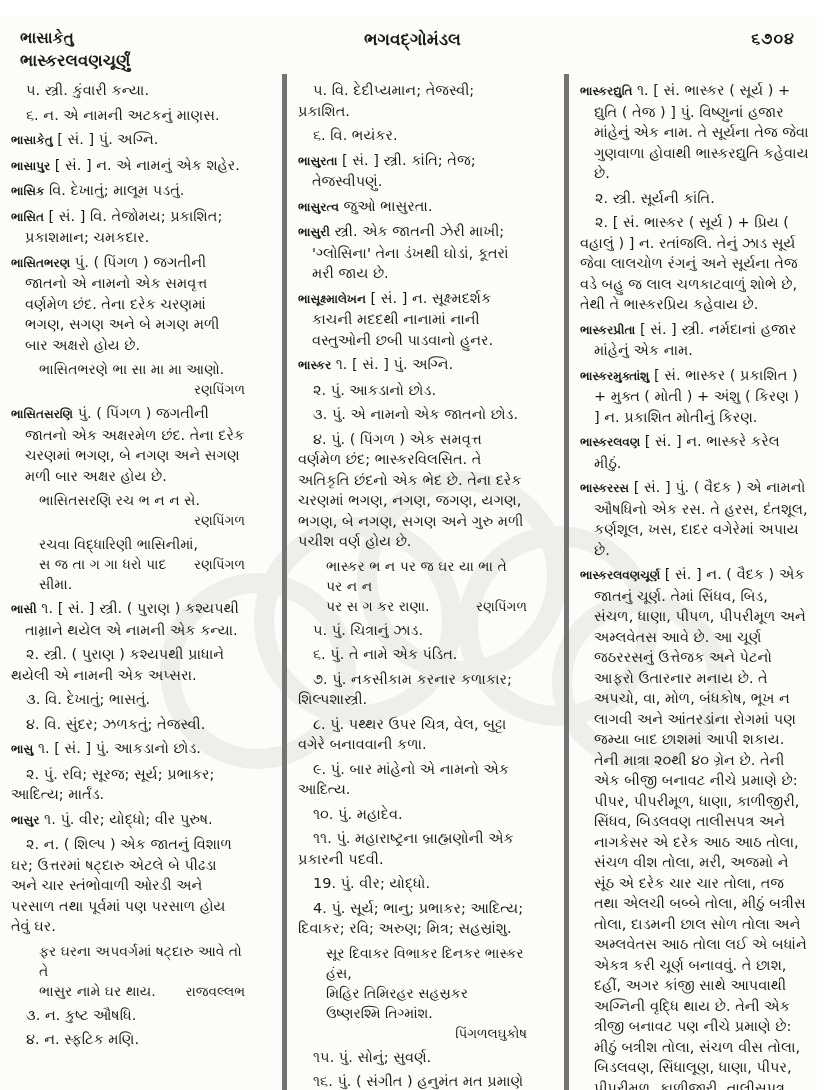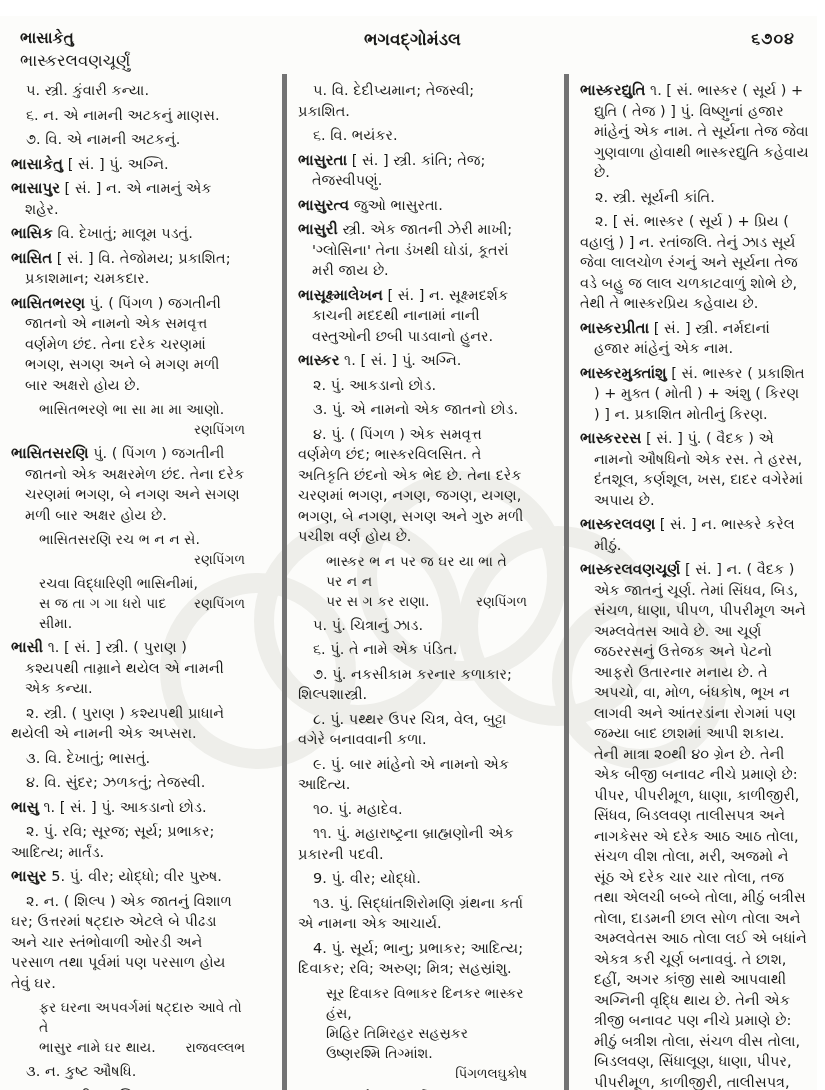--- a/index.html
+++ b/index.html
@@ -10,38 +10,38 @@
     color:#1a1a18;
     font-family:"DejaVu Sans","Liberation Sans",sans-serif;
     overflow:hidden;
     margin-top:16px;
   }
   
   .watermark{position:absolute;left:0;top:0;z-index:0;pointer-events:none;}
   
   .header{position:absolute;left:0;top:0;width:100%;height:58px;z-index:2;}
   .guide-first{position:absolute;left:20px;top:13px;font-weight:bold;font-size:15.5px;}
-  .guide-last{position:absolute;left:20px;top:35px;font-weight:normal;font-size:16.5px;}
+  .guide-last{position:absolute;left:20px;top:35px;font-weight:bold;font-size:16.5px;}
   .page-title{position:absolute;left:8px;right:0;top:13px;text-align:center;font-weight:bold;font-size:17px;}
   .page-number{position:absolute;right:22px;top:13px;font-weight:bold;font-size:16px;letter-spacing:1px;}
   
   .cols{
     position:absolute;left:0;top:58px;right:0;bottom:2px;
     display:grid;grid-template-columns:1fr 1fr 1fr;z-index:1;gap:29px;
   }
   .col{
     padding:6px 8px 0 11px;
     overflow:hidden;
     font-size:14.5px;line-height:20.5px;
   }
   .col+.col{border-left:5px solid #737373;}
   .col p{margin:0 0 4px 0;}
   p.sense{text-indent:15px;}
   p.entry{padding-left:14px;text-indent:-14px;}
-  .hw{font-weight:bold;font-size:15px;}
+  .hw{font-weight:bold;font-size:12px;}
   .verse{margin:0 0 4px 0;padding-left:28px;font-size:14px;line-height:20px;}
   .verse .vline{display:block;}
   .verse .withcite{display:flex;justify-content:space-between;gap:6px;}
   .verse .cite{text-align:left;font-size:13.5px;white-space:nowrap;}
   .verse .cite-line{text-align:right;}
 </style>
 </head>
 <body>
 
 <div class="page">
@@ -60,21 +60,20 @@
     <span class="guide-first">ભાસાકેતુ</span>
     <span class="guide-last">ભાસ્કરલવણચૂર્ણું</span>
     <span class="page-title">ભગવદ્ગોમંડલ</span>
     <span class="page-number">૬૭૦૪</span>
   </div>
 
   <div class="cols">
     <div class="col">
         <p class="sense">૫. સ્ત્રી. કુંવારી કન્યા.</p>
         <p class="sense">૬. ન. એ નામની અટકનું માણસ.</p>
-        <p class="sense">૭. વિ. એ નામની અટકનું.</p>
         <p class="entry"><span class="hw">ભાસાકેતુ</span> <span>[ સં. ] પું. અગ્નિ.</span></p>
         <p class="entry"><span class="hw">ભાસાપુર</span> <span>[ સં. ] ન. એ નામનું એક શહેર.</span></p>
         <p class="entry"><span class="hw">ભાસિક</span> <span>વિ. દેખાતું; માલૂમ પડતું.</span></p>
         <p class="entry"><span class="hw">ભાસિત</span> <span>[ સં. ] વિ. તેજોમય; પ્રકાશિત; પ્રકાશમાન; ચમકદાર.</span></p>
         <p class="entry"><span class="hw">ભાસિતભરણ</span> <span>પું. ( પિંગળ ) જગતીની જાતનો એ નામનો એક સમવૃત્ત વર્ણમેળ છંદ. તેના દરેક ચરણમાં ભગણ, સગણ અને બે મગણ મળી બાર અક્ષરો હોય છે.</span></p>
         <div class="verse">
           <div class="vline"><span>ભાસિતભરણે ભા સા મા મા આણો.</span></div>
           <div class="cite-line"><span class="cite">રણપિંગળ</span></div>
         </div>
         <p class="entry"><span class="hw">ભાસિતસરણિ</span> <span>પું. ( પિંગળ ) જગતીની જાતનો એક અક્ષરમેળ છંદ. તેના દરેક ચરણમાં ભગણ, બે નગણ અને સગણ મળી બાર અક્ષર હોય છે.</span></p>
@@ -88,21 +87,21 @@
             <span>સ જ તા ગ ગા ધરો પાદ સીમા.</span>
             <span class="cite">રણપિંગળ</span>
           </div>
         </div>
         <p class="entry"><span class="hw">ભાસી</span> <span>૧. [ સં. ] સ્ત્રી. ( પુરાણ ) કશ્યપથી તામ્રાને થયેલ એ નામની એક કન્યા.</span></p>
         <p class="sense">૨. સ્ત્રી. ( પુરાણ ) કશ્યપથી પ્રાધાને થયેલી એ નામની એક અપ્સરા.</p>
         <p class="sense">૩. વિ. દેખાતું; ભાસતું.</p>
         <p class="sense">૪. વિ. સુંદર; ઝળકતું; તેજસ્વી.</p>
         <p class="entry"><span class="hw">ભાસુ</span> <span>૧. [ સં. ] પું. આકડાનો છોડ.</span></p>
         <p class="sense">૨. પું. રવિ; સૂરજ; સૂર્ય; પ્રભાકર; આદિત્ય; માર્તંડ.</p>
-        <p class="entry"><span class="hw">ભાસુર</span> <span>5. પું. વીર; યોદ્ધો; વીર પુરુષ.</span></p>
+        <p class="entry"><span class="hw">ભાસુર</span> <span>૧. પું. વીર; યોદ્ધો; વીર પુરુષ.</span></p>
         <p class="sense">૨. ન. ( શિલ્પ ) એક જાતનું વિશાળ ઘર; ઉત્તરમાં ષટ્દારુ એટલે બે પીઢડા અને ચાર સ્તંભોવાળી ઓરડી અને પરસાળ તથા પૂર્વમાં પણ પરસાળ હોય તેવું ઘર.</p>
         <div class="verse">
           <div class="vline"><span>ફર ઘરના અપવર્ગમાં ષટ્દારુ આવે તો તે</span></div>
           <div class="vline withcite">
             <span>ભાસુર નામે ઘર થાય.</span>
             <span class="cite">રાજવલ્લભ</span>
           </div>
         </div>
         <p class="sense">૩. ન. કુષ્ટ ઔષધિ.</p>
         <p class="sense">૪. ન. સ્ફટિક મણિ.</p>
@@ -125,36 +124,35 @@
             <span class="cite">રણપિંગળ</span>
           </div>
         </div>
         <p class="sense">૫. પું. ચિત્રાનું ઝાડ.</p>
         <p class="sense">૬. પું. તે નામે એક પંડિત.</p>
         <p class="sense">૭. પું. નકસીકામ કરનાર કળાકાર; શિલ્પશાસ્ત્રી.</p>
         <p class="sense">૮. પું. પથ્થર ઉપર ચિત્ર, વેલ, બુટ્ટા વગેરે બનાવવાની કળા.</p>
         <p class="sense">૯. પું. બાર માંહેનો એ નામનો એક આદિત્ય.</p>
         <p class="sense">૧૦. પું. મહાદેવ.</p>
         <p class="sense">૧૧. પું. મહારાષ્ટ્રના બ્રાહ્મણોની એક પ્રકારની પદવી.</p>
-        <p class="sense">9. પું. વીર; યોદ્ધો.</p>
-        <p class="sense">૧૩. પું. સિદ્ધાંતશિરોમણિ ગ્રંથના કર્તા એ નામના એક આચાર્ય.</p>
+        <p class="sense">19. પું. વીર; યોદ્ધો.</p>
         <p class="sense">4. પું. સૂર્ય; ભાનુ; પ્રભાકર; આદિત્ય; દિવાકર; રવિ; અરુણ; મિત્ર; સહસ્રાંશુ.</p>
         <div class="verse">
           <div class="vline"><span>સૂર દિવાકર વિભાકર દિનકર ભાસ્કર હંસ,</span></div>
           <div class="vline"><span>મિહિર તિમિરહર સહસ્રકર ઉષ્ણરશ્મિ તિગ્માંશ.</span></div>
           <div class="cite-line"><span class="cite">પિંગળલઘુકોષ</span></div>
         </div>
         <p class="sense">૧૫. પું. સોનું; સુવર્ણ.</p>
         <p class="sense">૧૬. પું. ( સંગીત ) હનુમંત મત પ્રમાણે હિંડોળ રાગના આઠ માંહેનો એક પુત્ર; બિભાસ.</p>
       </div>
     <div class="col">
         <p class="entry"><span class="hw">ભાસ્કરદ્યુતિ</span> <span>૧. [ સં. ભાસ્કર ( સૂર્ય ) + દ્યુતિ ( તેજ ) ] પું. વિષ્ણુનાં હજાર માંહેનું એક નામ. તે સૂર્યના તેજ જેવા ગુણવાળા હોવાથી ભાસ્કરદ્યુતિ કહેવાય છે.</span></p>
         <p class="sense">૨. સ્ત્રી. સૂર્યની કાંતિ.</p>
         <p class="sense">૨. [ સં. ભાસ્કર ( સૂર્ય ) + પ્રિય ( વહાલું ) ] ન. રતાંજલિ. તેનું ઝાડ સૂર્ય જેવા લાલચોળ રંગનું અને સૂર્યના તેજ વડે બહુ જ લાલ ચળકાટવાળું શોભે છે, તેથી તે ભાસ્કરપ્રિય કહેવાય છે.</p>
         <p class="entry"><span class="hw">ભાસ્કરપ્રીતા</span> <span>[ સં. ] સ્ત્રી. નર્મદાનાં હજાર માંહેનું એક નામ.</span></p>
         <p class="entry"><span class="hw">ભાસ્કરમુક્તાંશુ</span> <span>[ સં. ભાસ્કર ( પ્રકાશિત ) + મુક્ત ( મોતી ) + અંશુ ( કિરણ ) ] ન. પ્રકાશિત મોતીનું કિરણ.</span></p>
+        <p class="entry"><span class="hw">ભાસ્કરલવણ</span> <span>[ સં. ] ન. ભાસ્કરે કરેલ મીઠું.</span></p>
         <p class="entry"><span class="hw">ભાસ્કરરસ</span> <span>[ સં. ] પું. ( વૈદક ) એ નામનો ઔષધિનો એક રસ. તે હરસ, દંતશૂલ, કર્ણશૂલ, ખસ, દાદર વગેરેમાં અપાય છે.</span></p>
-        <p class="entry"><span class="hw">ભાસ્કરલવણ</span> <span>[ સં. ] ન. ભાસ્કરે કરેલ મીઠું.</span></p>
         <p class="entry"><span class="hw">ભાસ્કરલવણચૂર્ણ</span> <span>[ સં. ] ન. ( વૈદક ) એક જાતનું ચૂર્ણ. તેમાં સિંધવ, બિડ, સંચળ, ધાણા, પીપળ, પીપરીમૂળ અને અમ્લવેતસ આવે છે. આ ચૂર્ણ જઠરરસનું ઉત્તેજક અને પેટનો આફરો ઉતારનાર મનાય છે. તે અપચો, વા, મોળ, બંધકોષ, ભૂખ ન લાગવી અને આંતરડાંના રોગમાં પણ જમ્યા બાદ છાશમાં આપી શકાય. તેની માત્રા ૨૦થી ૪૦ ગ્રેન છે. તેની એક બીજી બનાવટ નીચે પ્રમાણે છે: પીપર, પીપરીમૂળ, ધાણા, કાળીજીરી, સિંધવ, બિડલવણ તાલીસપત્ર અને નાગકેસર એ દરેક આઠ આઠ તોલા, સંચળ વીશ તોલા, મરી, અજમો ને સૂંઠ એ દરેક ચાર ચાર તોલા, તજ તથા એલચી બબ્બે તોલા, મીઠું બત્રીસ તોલા, દાડમની છાલ સોળ તોલા અને અમ્લવેતસ આઠ તોલા લઈ એ બધાંને એકત્ર કરી ચૂર્ણ બનાવવું. તે છાશ, દહીં, અગર કાંજી સાથે આપવાથી અગ્નિની વૃદ્ધિ થાય છે. તેની એક ત્રીજી બનાવટ પણ નીચે પ્રમાણે છે: મીઠું બત્રીશ તોલા, સંચળ વીસ તોલા, બિડલવણ, સિંધાલૂણ, ધાણા, પીપર, પીપરીમૂળ, કાળીજીરી, તાલીસપત્ર, નાગકેસર, તમાલપત્ર, અમ્લવેતસ એ દરેક આઠ આઠ તોલા, તજ તથા એલચી બબ્બે તોલા એ બધાંને ભેગાં કરી ચૂર્ણ કરવું. તે આમવાત ઉપર તોલાની માત્રામાં અપાય છે.</span></p>
       </div>
   </div>
 
 </div>
 
 </body></html>

